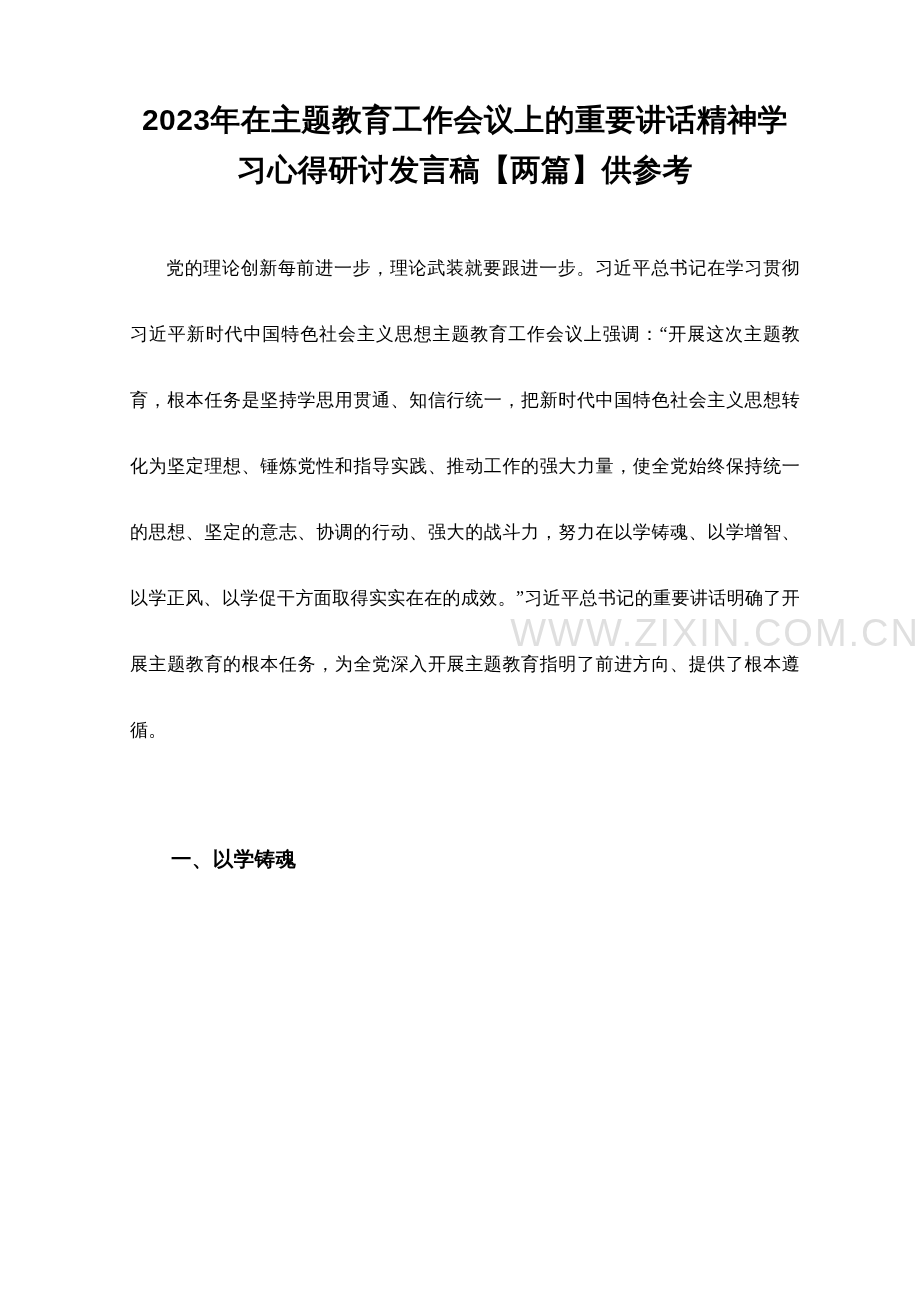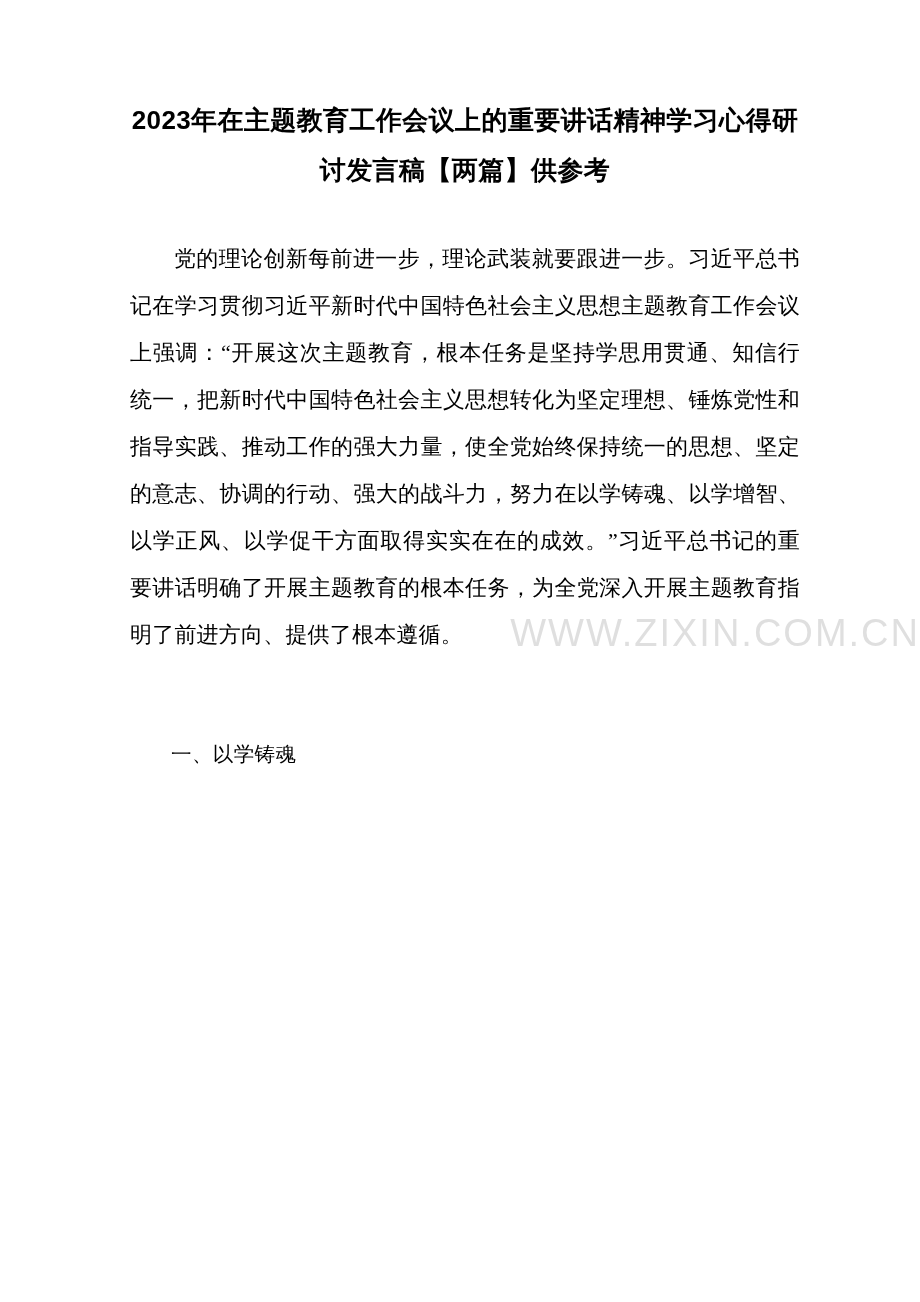--- a/index.html
+++ b/index.html
@@ -18,39 +18,39 @@
   .page {
     position: relative;
     width: 920px;
     height: 1302px;
     box-sizing: border-box;
     padding: 95px 120px 60px 130px;
   }
   .doc-title {
     font-family: "Liberation Sans", sans-serif;
     font-weight: bold;
-    font-size: 26px;
+    font-size: 30px;
     line-height: 50px;
     text-align: center;
     letter-spacing: 0.4px;
     margin: 0 0 40px 0;
     color: #000;
   }
   .para {
-    font-size: 22px;
-    line-height: 47px;
+    font-size: 18px;
+    line-height: 66px;
     text-align: justify;
     text-justify: inter-ideograph;
     text-indent: 2em;
     margin: 0 0 18px 0;
     letter-spacing: 0.2px;
   }
   .section-heading {
     font-family: "Liberation Sans", sans-serif;
-    font-weight: normal;
+    font-weight: bold;
     font-size: 20.5px;
     line-height: 47px;
     text-indent: 2em;
     margin: 38px 0 34px 0;
     letter-spacing: 0.4px;
   }
   .spacer-small { height: 16px; }
   .watermark {
     position: absolute;
     top: 612px;

